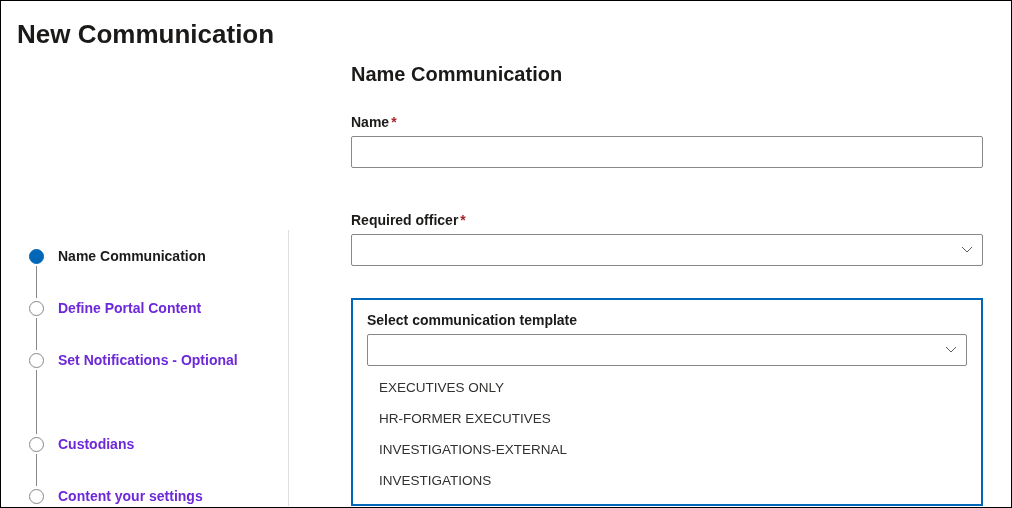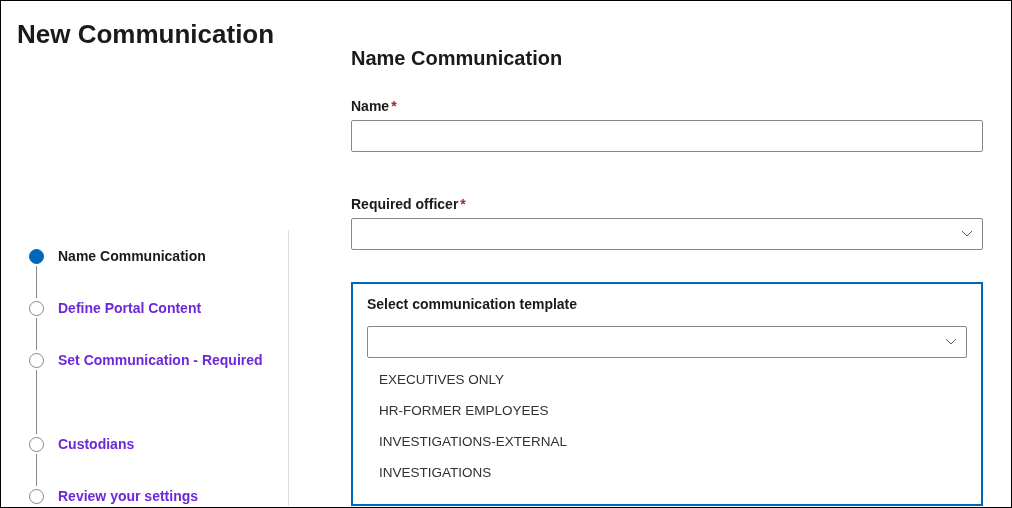--- a/index.html
+++ b/index.html
@@ -106,28 +106,28 @@
       align-items: center;
       justify-content: center;
       margin-right: 2px;
     }
     .chev svg { width: 10px; height: 6px; }
     .callout {
       border: 2px solid #0067b8;
       padding: 12px 14px 0 14px;
       margin-top: -12px;
     }
-    .callout .field-label { margin-bottom: 14px; }
+    .callout .field-label { margin-bottom: 6px; }
     .callout .select {
       border: 1px solid #8a8886;
       margin-bottom: 4px;
     }
     .dropdown {
       border-top: none;
-      padding: 2px 0 16px 0;
+      padding: 2px 0 8px 0;
     }
     .dropdown-item {
       padding: 8px 12px;
       font-size: 13.5px;
       color: #323130;
       cursor: pointer;
     }
   </style>
 </head>
 <body>
@@ -142,32 +142,32 @@
       <span class="step-label">Name Communication</span>
     </div>
     <div class="step-conn"></div>
     <div class="step">
       <span class="step-circle"></span>
       <span class="step-label">Define Portal Content</span>
     </div>
     <div class="step-conn"></div>
     <div class="step">
       <span class="step-circle"></span>
-      <span class="step-label">Set Communication - Required</span>
+      <span class="step-label">Set Notifications - Optional</span>
     </div>
     <div class="step-conn"></div>
     <div class="step-conn"></div>
     <div class="step">
       <span class="step-circle"></span>
       <span class="step-label">Custodians</span>
     </div>
     <div class="step-conn"></div>
     <div class="step">
       <span class="step-circle"></span>
-      <span class="step-label">Review your settings</span>
+      <span class="step-label">Content your settings</span>
     </div>
   </nav>
 
   <main class="main">
     <div class="section-title">Name Communication</div>
 
     <div class="field">
       <label class="field-label">
         <span>Name</span><span class="req">*</span>
       </label>
@@ -193,20 +193,20 @@
       <div class="select">
         <span></span>
         <span class="chev">
           <svg viewBox="0 0 10 6">
               <path d="M0 0 L5 5 L10 0" fill="none" stroke="#605e5c" stroke-width="1"></path>
             </svg>
         </span>
       </div>
       <div class="dropdown">
         <div class="dropdown-item">EXECUTIVES ONLY</div>
-        <div class="dropdown-item">HR-FORMER EMPLOYEES</div>
+        <div class="dropdown-item">HR-FORMER EXECUTIVES</div>
         <div class="dropdown-item">INVESTIGATIONS-EXTERNAL</div>
         <div class="dropdown-item">INVESTIGATIONS</div>
       </div>
     </div>
 
   </main>
 </div>
 
 </body></html>

